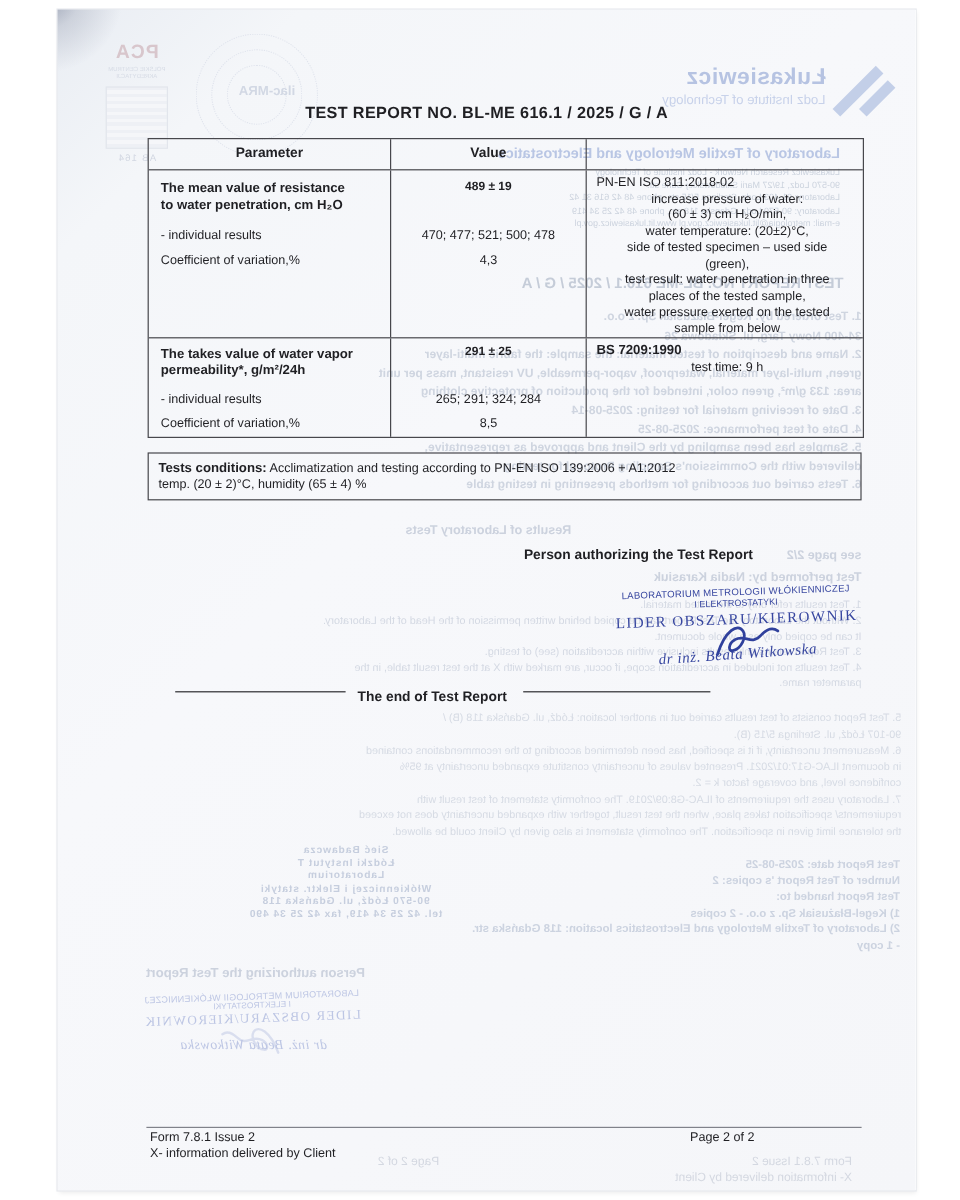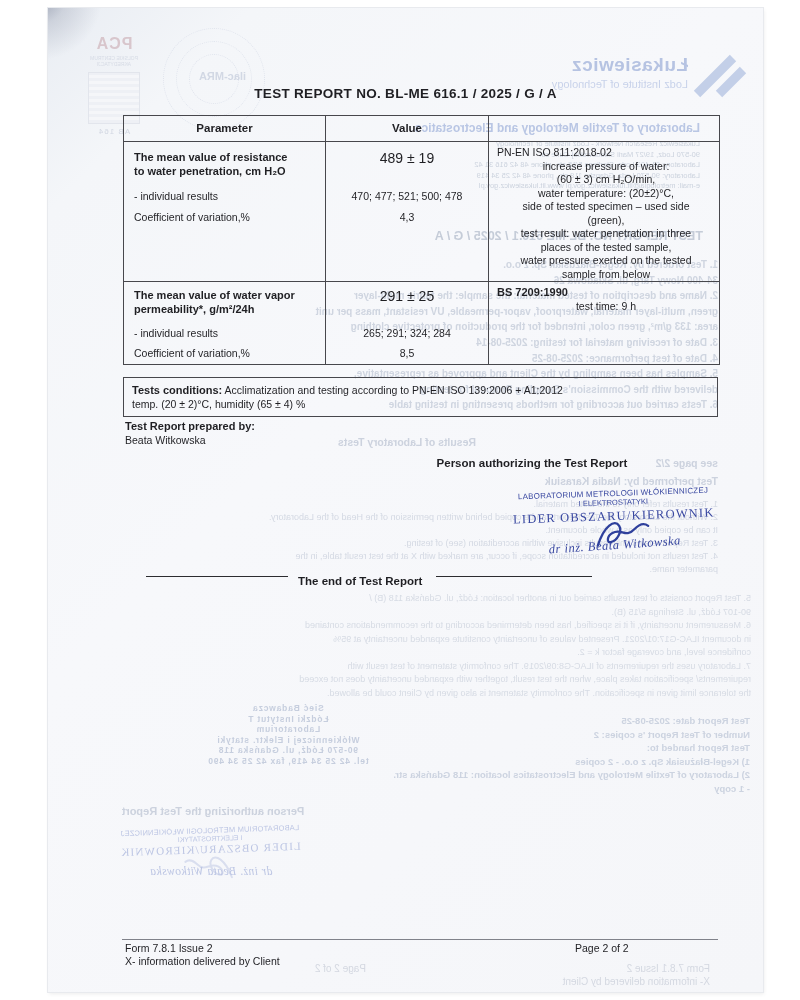--- a/index.html
+++ b/index.html
@@ -42,21 +42,21 @@
   .c-param{width:202px;border-right:1.4px solid #47474c;}
   .c-val{width:163px;border-right:1.4px solid #47474c;}
   .c-rem{width:228px;}
   .hdr{height:25px;}
   .hdr .c{font-weight:bold;font-size:11.5px;text-align:center;padding-top:6px;}
   .r1{height:139px;}
   .r2{height:82px;}
   .param-main{position:absolute;top:8px;left:10px;right:0;font-weight:bold;font-size:11px;line-height:14px;white-space:pre-line;}
   .sub-label{position:absolute;left:10px;font-size:10.5px;}
   .val-line{position:absolute;left:0;width:100%;text-align:center;font-size:10.5px;}
-  .val-mean{font-weight:normal;font-size:14px;}
+  .val-mean{font-weight:bold;font-size:10px;}
   .rem-box{position:absolute;top:4px;left:8px;right:2px;font-size:10.5px;line-height:13.5px;}
   .rem-det{white-space:pre-line;text-align:center;}
   .cond{left:75px;top:358px;width:595px;height:40px;border:1.4px solid #47474c;box-sizing:border-box;
     padding:5px 8px;font-size:10.5px;line-height:14px;margin-top:11px;}
   .cond b{font-size:11px;}
   .cond span{white-space:pre-line;}
   .prep{left:77px;top:412px;font-size:10.5px;line-height:13.5px;}
   .prep .b1{font-weight:bold;font-size:11px;}
   .auth{left:334px;top:449px;width:300px;text-align:center;font-weight:bold;font-size:11.5px;}
   .stamp{left:447px;top:481px;width:238px;text-align:center;color:#3847a0;transform:rotate(-2deg);}
@@ -223,21 +223,21 @@
 test result: water penetration in three
 places of the tested sample,
 water pressure exerted on the tested
 sample from below</div>
         </div>
       </div>
     </div>
 
     <div class="trow r2">
       <div class="c c-param">
-        <div class="param-main" style="top:6px;">The mean value of water vapor
+        <div class="param-main" style="top:6px;">The takes value of water vapor
 permeability*, g/m²/24h</div>
         <div class="sub-label" style="top:45px;">- individual results</div>
         <div class="sub-label" style="top:65px;">Coefficient of variation,%</div>
       </div>
       <div class="c c-val">
         <div class="val-line val-mean" style="top:6px;">291 ± 25</div>
         <div class="val-line" style="top:45px;">265; 291; 324; 284</div>
         <div class="val-line" style="top:65px;">8,5</div>
       </div>
       <div class="c c-rem">
@@ -245,24 +245,20 @@
           <div style="font-weight:bold;font-size:11px;">BS 7209:1990</div>
           <div class="rem-det">test time: 9 h</div>
         </div>
       </div>
     </div>
   </div>
 
   <div class="abs fg cond"><b>Tests conditions:</b><span> Acclimatization and testing according to PN-EN ISO 139:2006 + A1:2012
 temp. (20 ± 2)°C, humidity (65 ± 4) %</span></div>
 
-  <div class="abs fg prep">
-    <div class="b1">Test Report prepared by:</div>
-    <div>Beata Witkowska</div>
-  </div>
 
   <div class="abs fg auth">Person authorizing the Test Report</div>
 
   <div class="abs stamp">
     <div class="st1">LABORATORIUM METROLOGII WŁÓKIENNICZEJ</div>
     <div class="st2">I ELEKTROSTATYKI</div>
     <div class="st3">LIDER OBSZARU/KIEROWNIK</div>
     <span class="sig">
       <svg width="62" height="36" viewBox="0 0 62 36">
         <path d="M4 28 C11 8 22 2 26 9 C29 14 24 24 17 25 C13 26 13 19 19 16 C28 11 32 22 41 13 C45 9 50 6 55 10" stroke="#2f409c" stroke-width="2.3" fill="none" stroke-linecap="round"></path>

